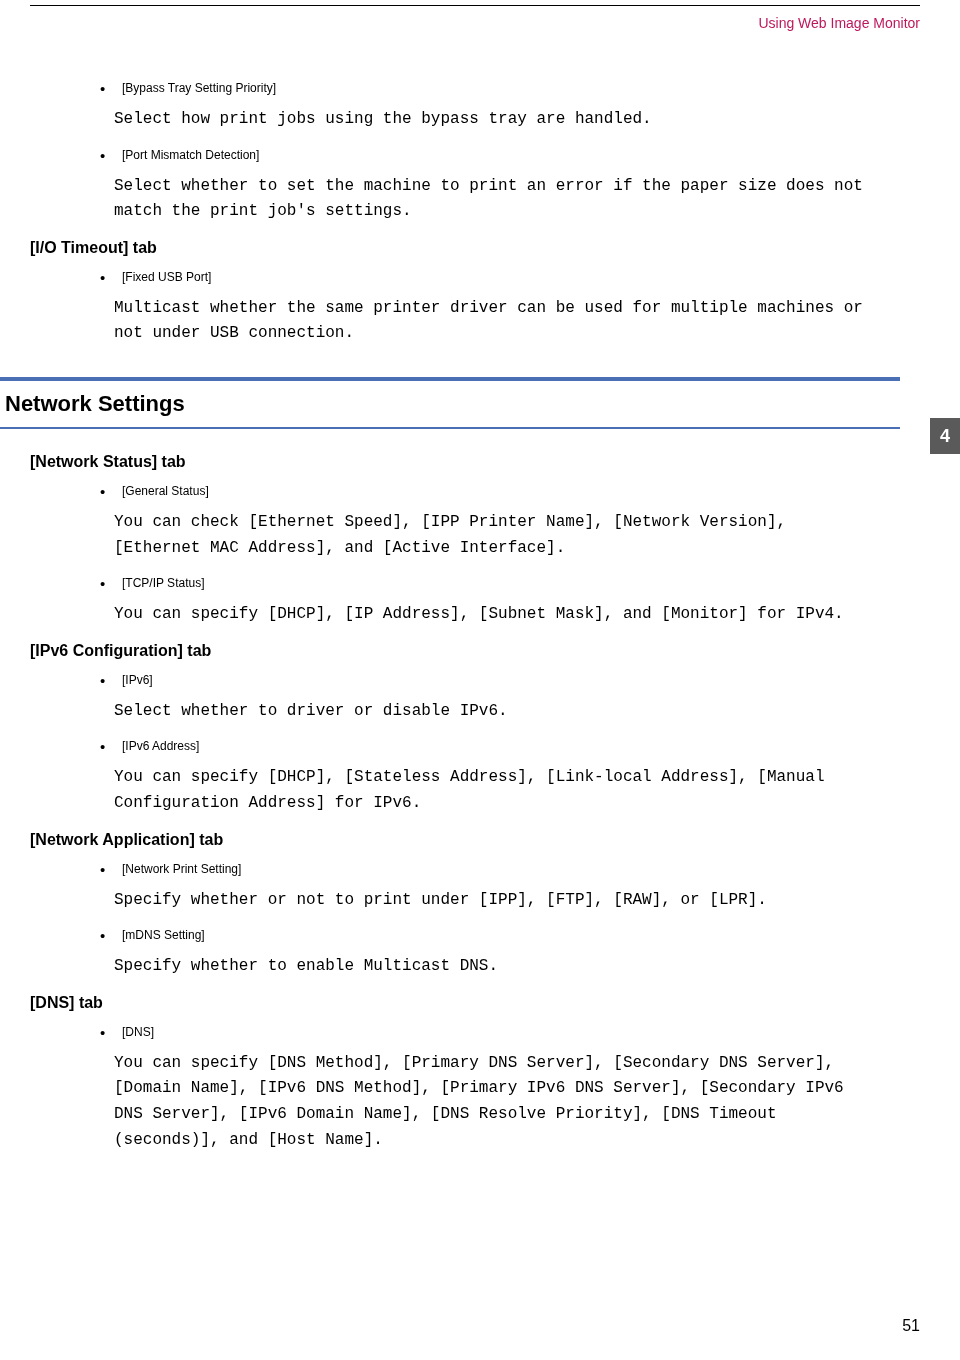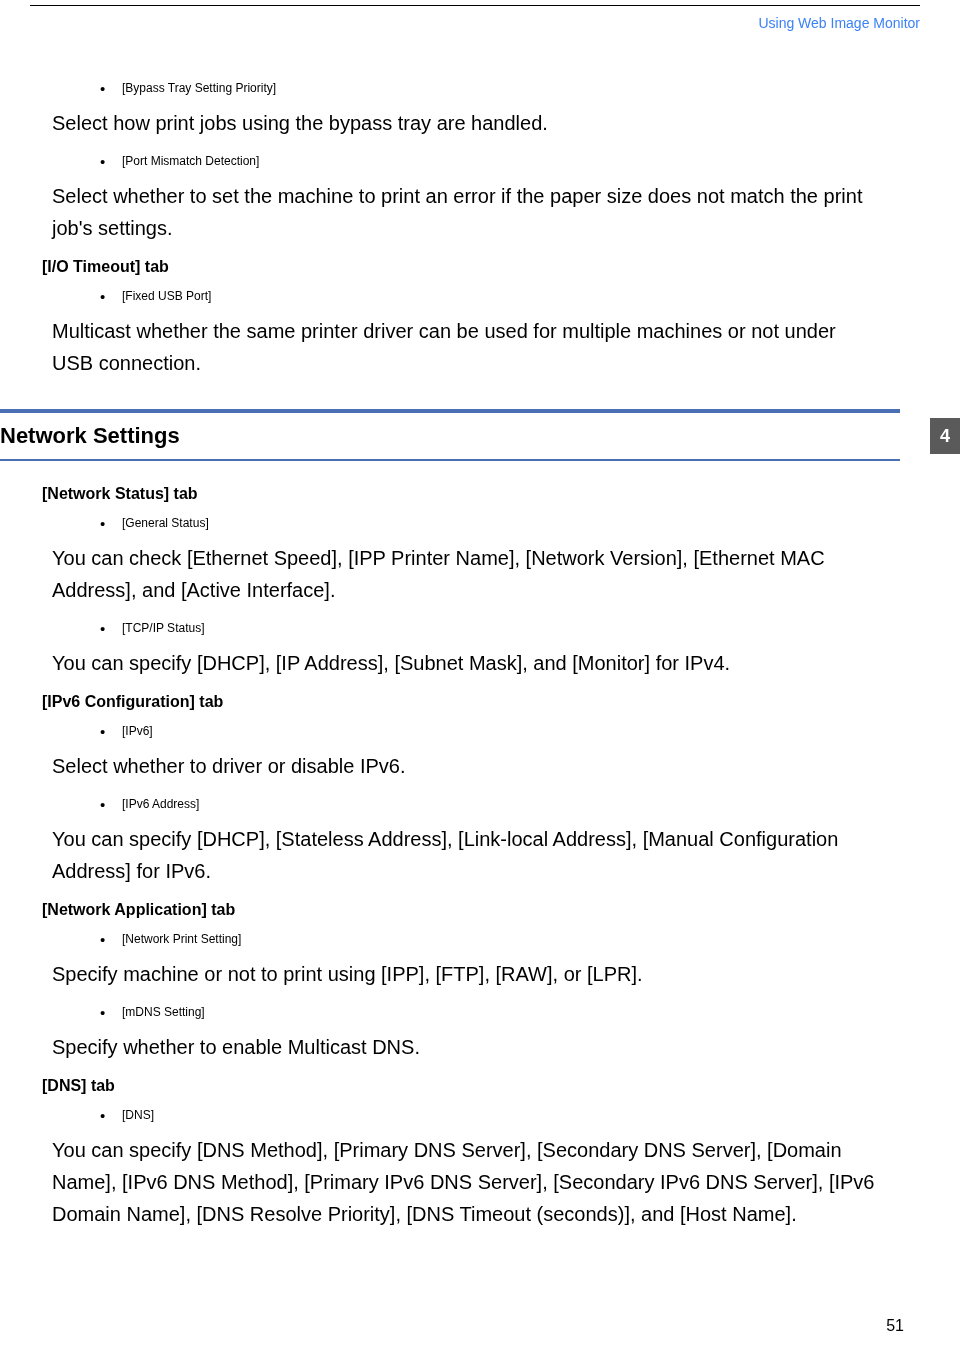--- a/index.html
+++ b/index.html
@@ -16,21 +16,21 @@
       left: 30px;
       right: 40px;
       height: 1px;
       background: #000;
     }
     .header-text {
       position: absolute;
       top: 15px;
       right: 40px;
       font-size: 14px;
-      color: #3b82f6;
+      color: #be185d;
     }
     .content {
       position: absolute;
       top: 80px;
       left: 0;
       right: 40px;
       padding-left: 0;
     }
     .bullet-line {
       display: flex;
@@ -39,47 +39,49 @@
     .bullet {
       width: 22px;
       flex-shrink: 0;
       font-size: 15px;
     }
     .bullet-text {
       font-size: 12px;
       line-height: 1.4;
     }
     .desc-text {
-      margin-left: 52px;
+      margin-left: 114px;
       margin-right: 40px;
-      font-size: 20px;
+      font-size: 16px;
       line-height: 1.6;
       margin-bottom: 14px;
+      font-family: Liberation Mono, monospace;
     }
     .tab-heading {
-      margin-left: 42px;
+      margin-left: 30px;
       font-weight: bold;
       font-size: 16px;
       margin-bottom: 12px;
       margin-top: 4px;
     }
     .section-heading-wrap {
       margin-top: 30px;
       margin-bottom: 24px;
     }
     .section-top-line {
       height: 4px;
       background: #4a6fb5;
       margin-left: 0;
       margin-right: 20px;
     }
     .section-heading {
       font-size: 22px;
       font-weight: bold;
       margin: 10px 0 10px 0;
+      padding-left: 5px;
     }
     .section-bottom-line {
       height: 2px;
       background: #4a6fb5;
       margin-left: 0;
       margin-right: 20px;
     }
     .chapter-tab {
       position: absolute;
       top: 418px;
@@ -90,21 +92,21 @@
       color: #fff;
       display: flex;
       align-items: center;
       justify-content: center;
       font-size: 18px;
       font-weight: bold;
     }
     .page-number {
       position: absolute;
       bottom: 25px;
-      right: 56px;
+      right: 40px;
       font-size: 16px;
     }
   </style>
 </head>
 <body>
 
 <div class="header-line"></div>
 <div class="header-text">Using Web Image Monitor</div>
 
 <div class="chapter-tab">4</div>
@@ -164,21 +166,21 @@
     <span class="bullet-text">[IPv6 Address]</span>
   </div>
   <div class="desc-text">You can specify [DHCP], [Stateless Address], [Link-local Address], [Manual Configuration Address] for IPv6.</div>
 
   <div class="tab-heading">[Network Application] tab</div>
 
   <div class="bullet-line" style="margin-left:100px;">
     <span class="bullet">•</span>
     <span class="bullet-text">[Network Print Setting]</span>
   </div>
-  <div class="desc-text">Specify machine or not to print using [IPP], [FTP], [RAW], or [LPR].</div>
+  <div class="desc-text">Specify whether or not to print under [IPP], [FTP], [RAW], or [LPR].</div>
 
   <div class="bullet-line" style="margin-left:100px;">
     <span class="bullet">•</span>
     <span class="bullet-text">[mDNS Setting]</span>
   </div>
   <div class="desc-text">Specify whether to enable Multicast DNS.</div>
 
   <div class="tab-heading">[DNS] tab</div>
 
   <div class="bullet-line" style="margin-left:100px;">

